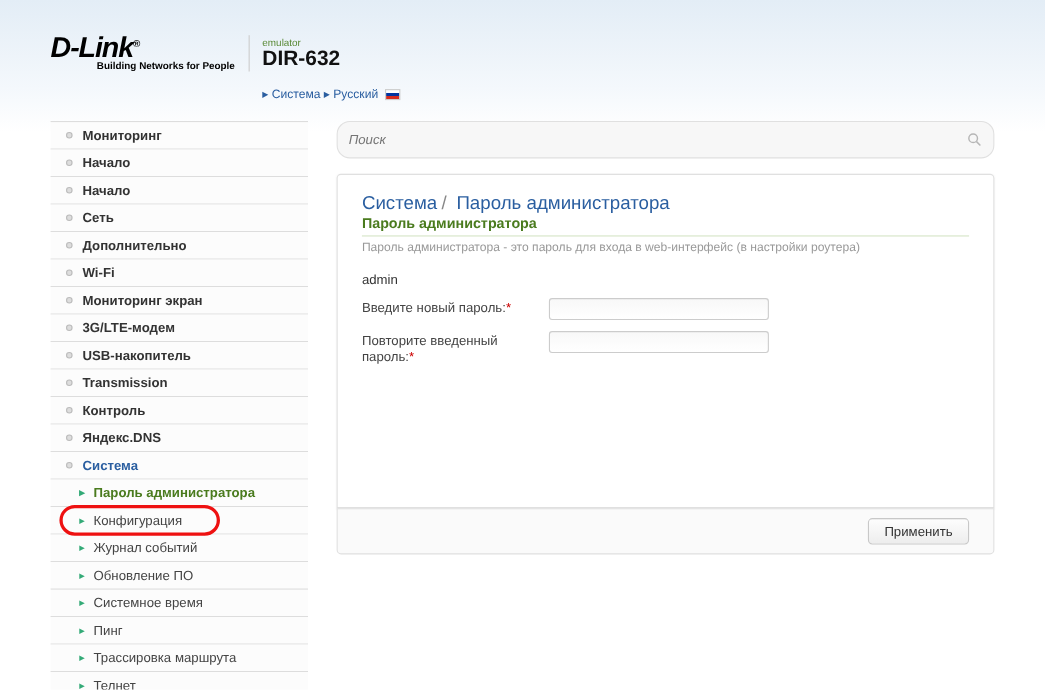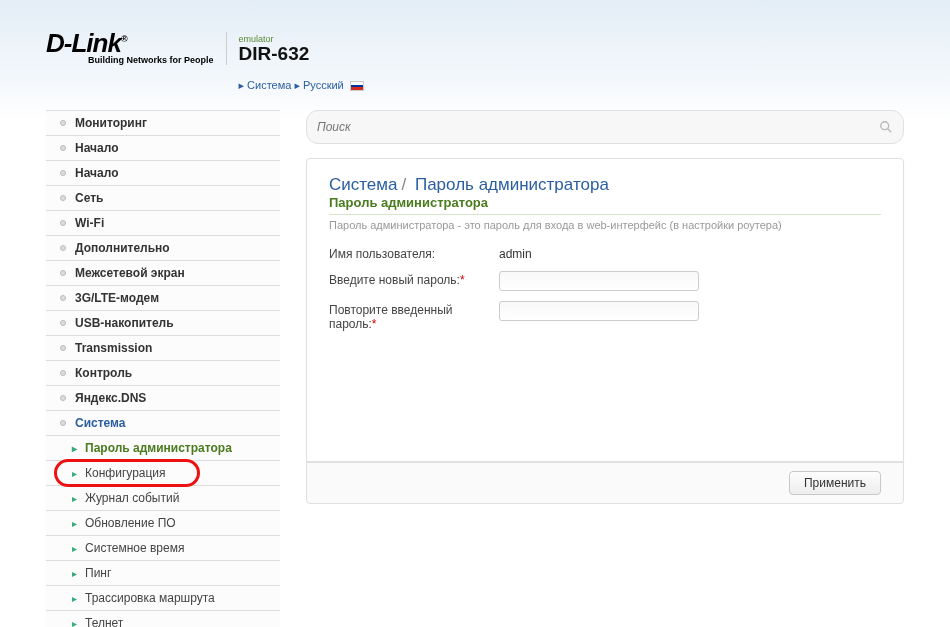--- a/index.html
+++ b/index.html
@@ -78,29 +78,29 @@
       <div class="menu-item">
           <span class="bullet"></span>
           <span>Начало</span>
         </div>
       <div class="menu-item">
           <span class="bullet"></span>
           <span>Сеть</span>
         </div>
       <div class="menu-item">
           <span class="bullet"></span>
+          <span>Дополнительно</span>
+        </div>
+      <div class="menu-item">
+          <span class="bullet"></span>
           <span>Wi-Fi</span>
         </div>
       <div class="menu-item">
           <span class="bullet"></span>
-          <span>Дополнительно</span>
-        </div>
-      <div class="menu-item">
-          <span class="bullet"></span>
-          <span>Межсетевой экран</span>
+          <span>Мониторинг экран</span>
         </div>
       <div class="menu-item">
           <span class="bullet"></span>
           <span>3G/LTE-модем</span>
         </div>
       <div class="menu-item">
           <span class="bullet"></span>
           <span>USB-накопитель</span>
         </div>
       <div class="menu-item">
@@ -165,21 +165,20 @@
       </div>
 
       <div class="panel">
         <div class="breadcrumb-title">
           <span>Система</span><span class="sep">/</span>&nbsp;<span>Пароль администратора</span>
         </div>
         <div class="section-hdr">Пароль администратора</div>
         <div class="section-desc">Пароль администратора - это пароль для входа в web-интерфейс (в настройки роутера)</div>
 
         <div class="form-row">
-          <div class="lbl">Имя пользователя:</div>
           <div class="val">admin</div>
         </div>
         <div class="form-row">
           <div class="lbl"><span>Введите новый пароль:</span><span class="req">*</span></div>
           <input type="password" style="">
         </div>
         <div class="form-row">
           <div class="lbl"><span>Повторите введенный пароль:</span><span class="req">*</span></div>
           <input type="password" style="">
         </div>

